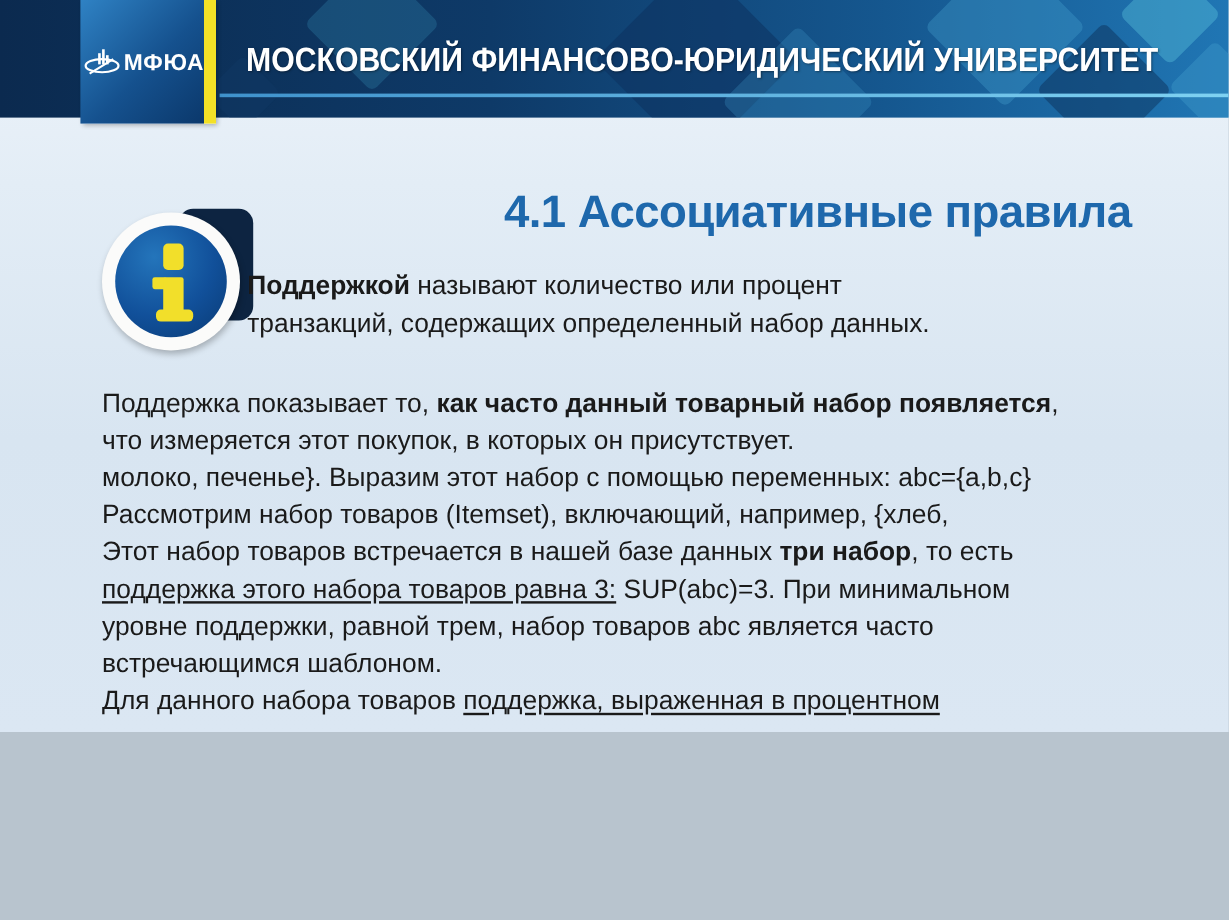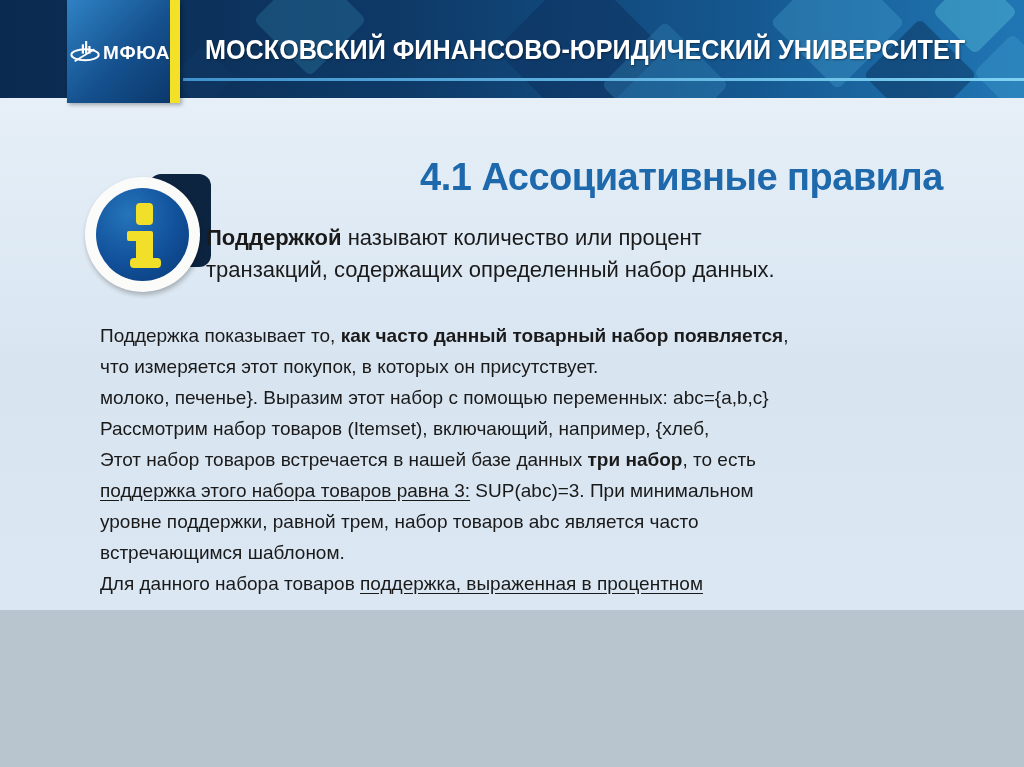--- a/index.html
+++ b/index.html
@@ -54,21 +54,21 @@
   .info-circle-inner {
     position:absolute; left:11px; top:18px; width:93px; height:93px; border-radius:50%;
     background:radial-gradient(circle at 35% 28%, #2475bb 0%, #11509a 55%, #093a74 100%);
   }
   .i-dot  { position:absolute; left:51px; top:33px; width:17px; height:22px; background:#f2df2a; border-radius:4px; }
   .i-serif{ position:absolute; left:42px; top:61px; width:12px; height:10px; background:#f2df2a; border-radius:2px; }
   .i-stem { position:absolute; left:51px; top:61px; width:17px; height:33px; background:#f2df2a; border-radius:2px; }
   .i-foot { position:absolute; left:45px; top:88px; width:31px; height:10px; background:#f2df2a; border-radius:4px; }
   
   .info-text { position:absolute; left:206px; top:222px; z-index:3; font-size:22px; line-height:32px; color:#1a1a1a; }
-  .body-text { position:absolute; left:100px; top:320px; z-index:3; font-size:19px; line-height:31px; color:#1a1a1a; }
+  .body-text { position:absolute; left:85px; top:320px; z-index:3; font-size:22px; line-height:31px; color:#1a1a1a; }
   .rich-line { white-space:nowrap; }
   .rich-line .b { font-weight:bold; }
   .rich-line .u { text-decoration:underline; text-underline-offset:3px; }
   
   .footer-bg   { position:absolute; top:714px; left:0; width:1024px; height:53px; background:#e5eef6; z-index:1; }
   .footer-line { position:absolute; top:712px; left:0; width:872px; height:2px; background:#7a9cba; z-index:2; }
   .site-url    { position:absolute; left:75px; top:723px; font-size:17px; color:#8596a6; z-index:3; }
   .badge-blue  { position:absolute; left:879px; top:691px; width:76px; height:67px; background:#1467ae; z-index:4; }
   .badge-yellow{
     position:absolute; left:871px; top:699px; width:78px; height:68px; background:#f7e921; z-index:5;

